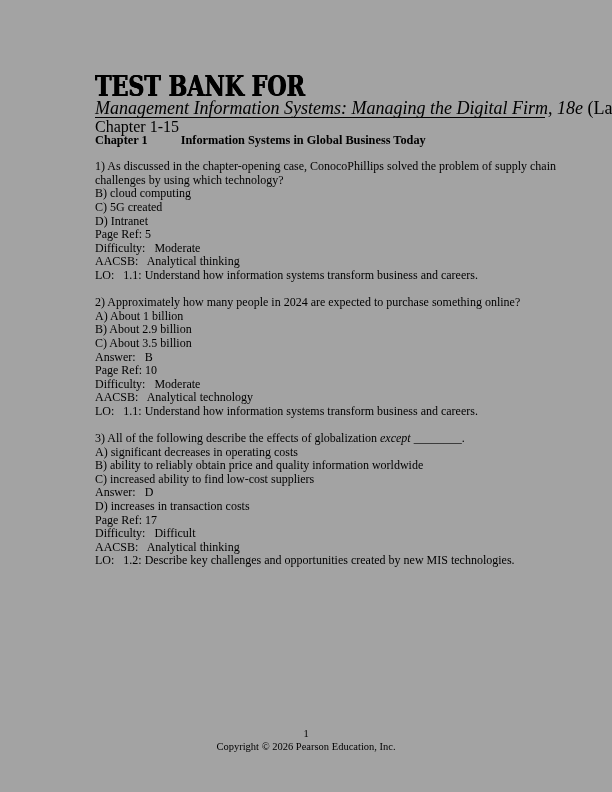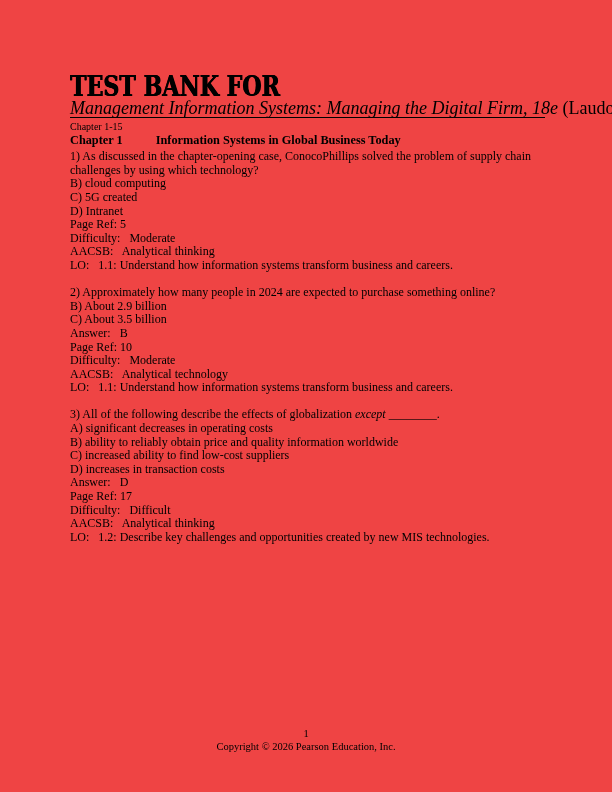--- a/index.html
+++ b/index.html
@@ -11,23 +11,23 @@
     width: 612px;
     height: 792px;
     position: relative;
     overflow: hidden;
     font-family: "Liberation Serif", serif;
     color: #000000;
   }
   .page {
     position: absolute;
     inset: 0;
-    padding: 76px 67px 0 70px;
+    padding: 76px 67px 0 95px;
     box-sizing: border-box;
-    background: #ef4444;
+    background: #a3a3a3;
   }
   .doc-title {
     margin: 0 0 4px 0;
     font-family: "DejaVu Serif", serif;
     font-weight: bold;
     font-size: 27px;
     line-height: 22px;
     letter-spacing: 0px;
     white-space: pre;
   }
@@ -39,34 +39,34 @@
   }
   .subtitle {
     font-size: 18px;
     line-height: 12px;
     padding-bottom: 3px;
     border-bottom: 1.2px solid #000;
     white-space: pre;
   }
   .subtitle em { font-style: italic; }
   .chapter-range {
-    font-size: 10px;
+    font-size: 16px;
     line-height: 13.6px;
     padding-top: 2px;
     white-space: pre;
   }
   .chapter-heading {
     font-size: 12.3px;
     line-height: 13.6px;
     font-weight: bold;
     white-space: pre;
   }
   .chapter-heading .chapter-name { margin-left: 33px; }
   .questions {
-    margin-top: 3px;
+    margin-top: 13px;
     font-size: 12px;
     line-height: 13.6px;
   }
   .question { margin: 0 0 13.6px 0; }
   .line {
     white-space: pre;
     min-height: 13.6px;
   }
   .line em { font-style: italic; }
   .page-footer {
@@ -99,35 +99,36 @@
         <div class="line">B) cloud computing</div>
         <div class="line">C) 5G created</div>
         <div class="line">D) Intranet</div>
         <div class="line">Page Ref: 5</div>
         <div class="line">Difficulty:   Moderate</div>
         <div class="line">AACSB:   Analytical thinking</div>
         <div class="line">LO:   1.1: Understand how information systems transform business and careers.</div>
       </div>
       <div class="question">
         <div class="line">2) Approximately how many people in 2024 are expected to purchase something online?</div>
+        <div class="line">A) About 1 billion</div>
         <div class="line">B) About 2.9 billion</div>
         <div class="line">C) About 3.5 billion</div>
         <div class="line">Answer:   B</div>
         <div class="line">Page Ref: 10</div>
         <div class="line">Difficulty:   Moderate</div>
         <div class="line">AACSB:   Analytical technology</div>
         <div class="line">LO:   1.1: Understand how information systems transform business and careers.</div>
       </div>
       <div class="question">
         <div class="line"><span>3) All of the following describe the effects of globalization </span><em>except</em><span> ________.</span></div>
         <div class="line">A) significant decreases in operating costs</div>
         <div class="line">B) ability to reliably obtain price and quality information worldwide</div>
         <div class="line">C) increased ability to find low-cost suppliers</div>
+        <div class="line">Answer:   D</div>
         <div class="line">D) increases in transaction costs</div>
-        <div class="line">Answer:   D</div>
         <div class="line">Page Ref: 17</div>
         <div class="line">Difficulty:   Difficult</div>
         <div class="line">AACSB:   Analytical thinking</div>
         <div class="line">LO:   1.2: Describe key challenges and opportunities created by new MIS technologies.</div>
       </div>
     </div>
 
   <div class="page-footer">
     <div>1</div>
     <div>Copyright © 2026 Pearson Education, Inc.</div>

